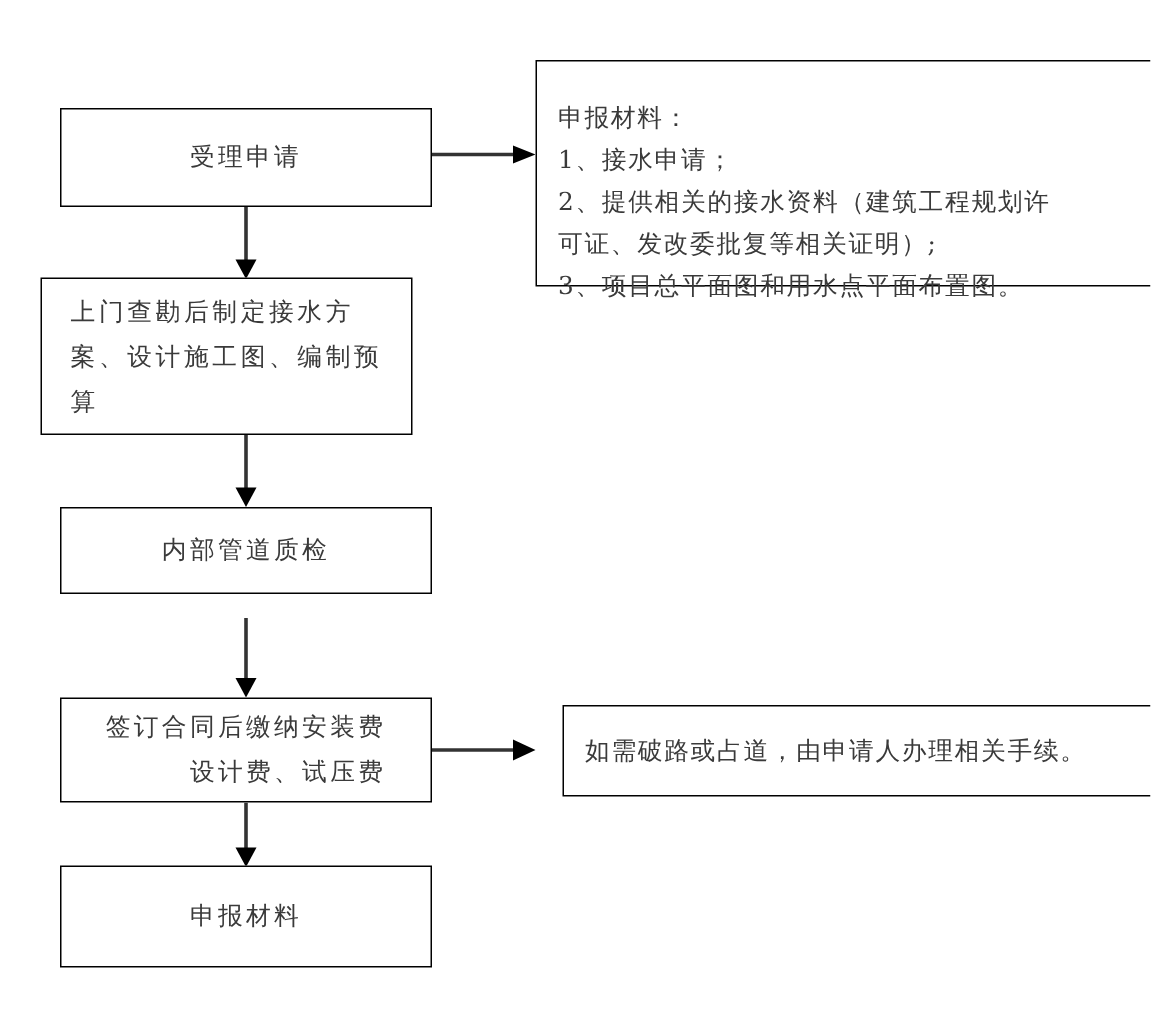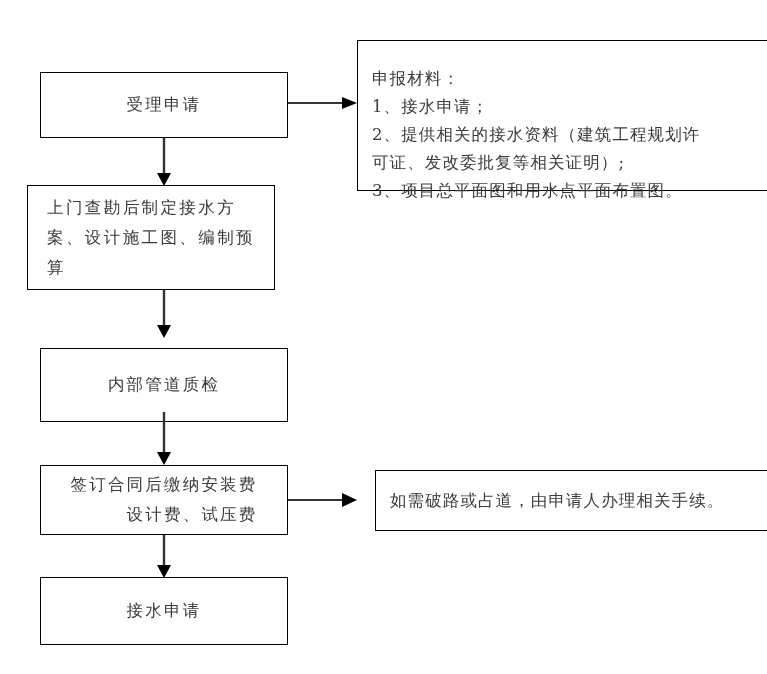--- a/index.html
+++ b/index.html
@@ -92,21 +92,21 @@
 算</span>
   </div>
 
   <div class="conn" style="left:155px; top:290px; width:18px; height:48px;">
     <svg width="18" height="48" viewBox="0 0 18 48">
       <line x1="9" y1="0" x2="9" y2="38" stroke="#333333" stroke-width="2.4"></line>
       <polygon points="2,35 16,35 9,48" fill="#000000"></polygon>
     </svg>
   </div>
 
-  <div class="node" style="left:40px; top:348px; width:248px; height:74px;">
+  <div class="node" style="left:40px; top:338px; width:248px; height:58px;">
     <span class="node-text">内部管道质检</span>
   </div>
 
   <div class="conn" style="left:155px; top:412px; width:18px; height:53px;">
     <svg width="18" height="53" viewBox="0 0 18 53">
       <line x1="9" y1="0" x2="9" y2="43" stroke="#333333" stroke-width="2.4"></line>
       <polygon points="2,40 16,40 9,53" fill="#000000"></polygon>
     </svg>
   </div>
 
@@ -123,21 +123,21 @@
   </div>
 
   <div class="conn" style="left:155px; top:535px; width:18px; height:43px;">
     <svg width="18" height="43" viewBox="0 0 18 43">
       <line x1="9" y1="0" x2="9" y2="33" stroke="#333333" stroke-width="2.4"></line>
       <polygon points="2,30 16,30 9,43" fill="#000000"></polygon>
     </svg>
   </div>
 
   <div class="node" style="left:40px; top:577px; width:248px; height:68px;">
-    <span class="node-text">接水申请</span>
+    <span class="node-text">申报材料</span>
   </div>
 
   <div class="note" style="left:357px; top:40px; width:440px; height:151px; padding:24px 12px 0 14px;">
     <span class="note-text">申报材料：
 1、接水申请；
 2、提供相关的接水资料（建筑工程规划许
     可证、发改委批复等相关证明）;
 3、项目总平面图和用水点平面布置图。</span>
   </div>
 

